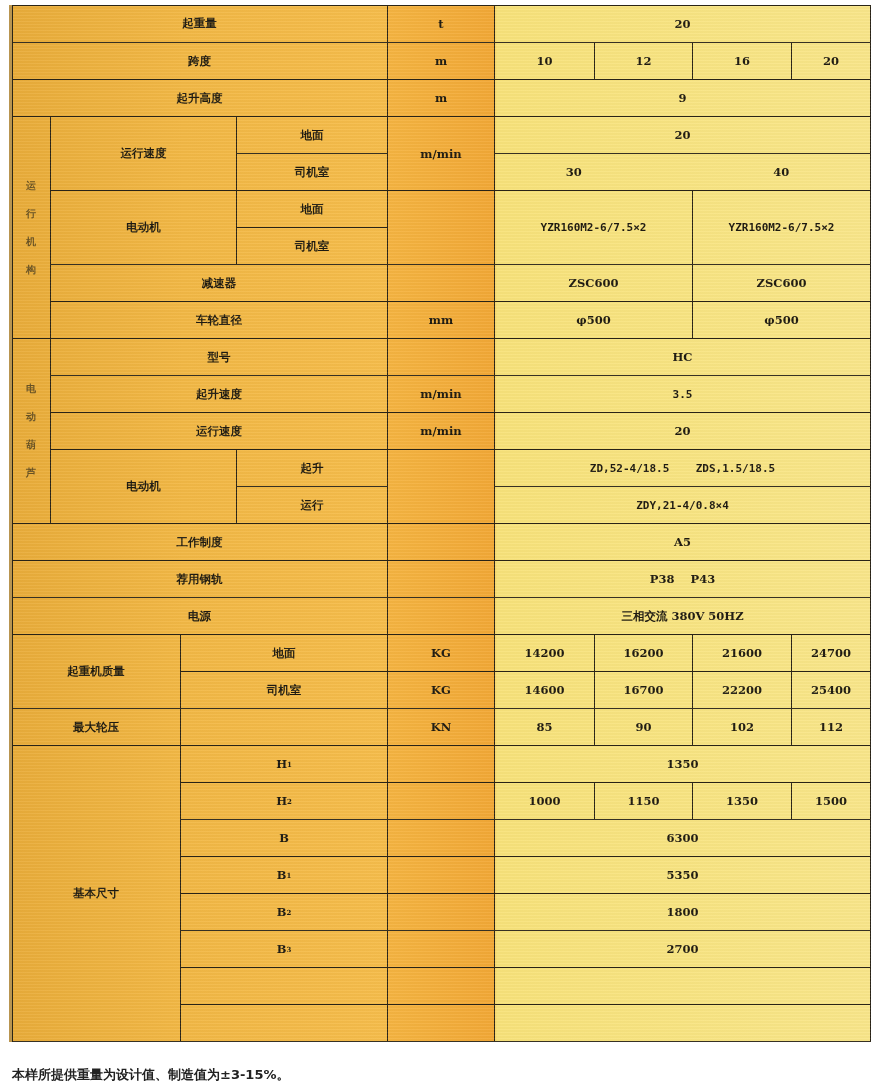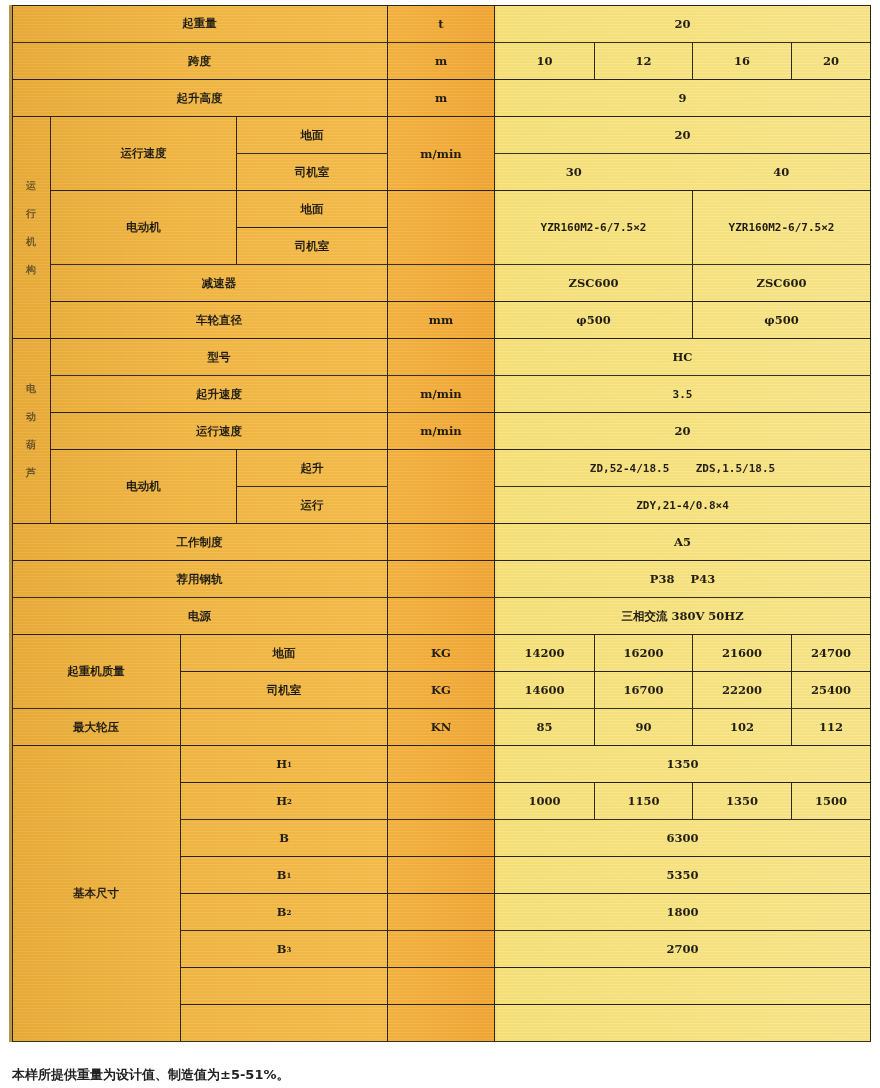--- a/index.html
+++ b/index.html
@@ -186,13 +186,13 @@
 
   <div class="cell" style="left:169px;top:963px;width:207px;height:37px;"></div>
   <div class="cell unit" style="left:376px;top:963px;width:107px;height:37px;"></div>
   <div class="cell" style="left:483px;top:963px;width:376px;height:37px;"></div>
   <div class="cell" style="left:169px;top:1000px;width:207px;height:37px;"></div>
   <div class="cell unit" style="left:376px;top:1000px;width:107px;height:37px;"></div>
   <div class="cell" style="left:483px;top:1000px;width:376px;height:37px;"></div>
 </div>
 <div class="frame"></div>
 
-<div class="footnote">本样所提供重量为设计值、制造值为±5-51%。</div>
+<div class="footnote">本样所提供重量为设计值、制造值为±3-15%。</div>
 
 </body></html>

